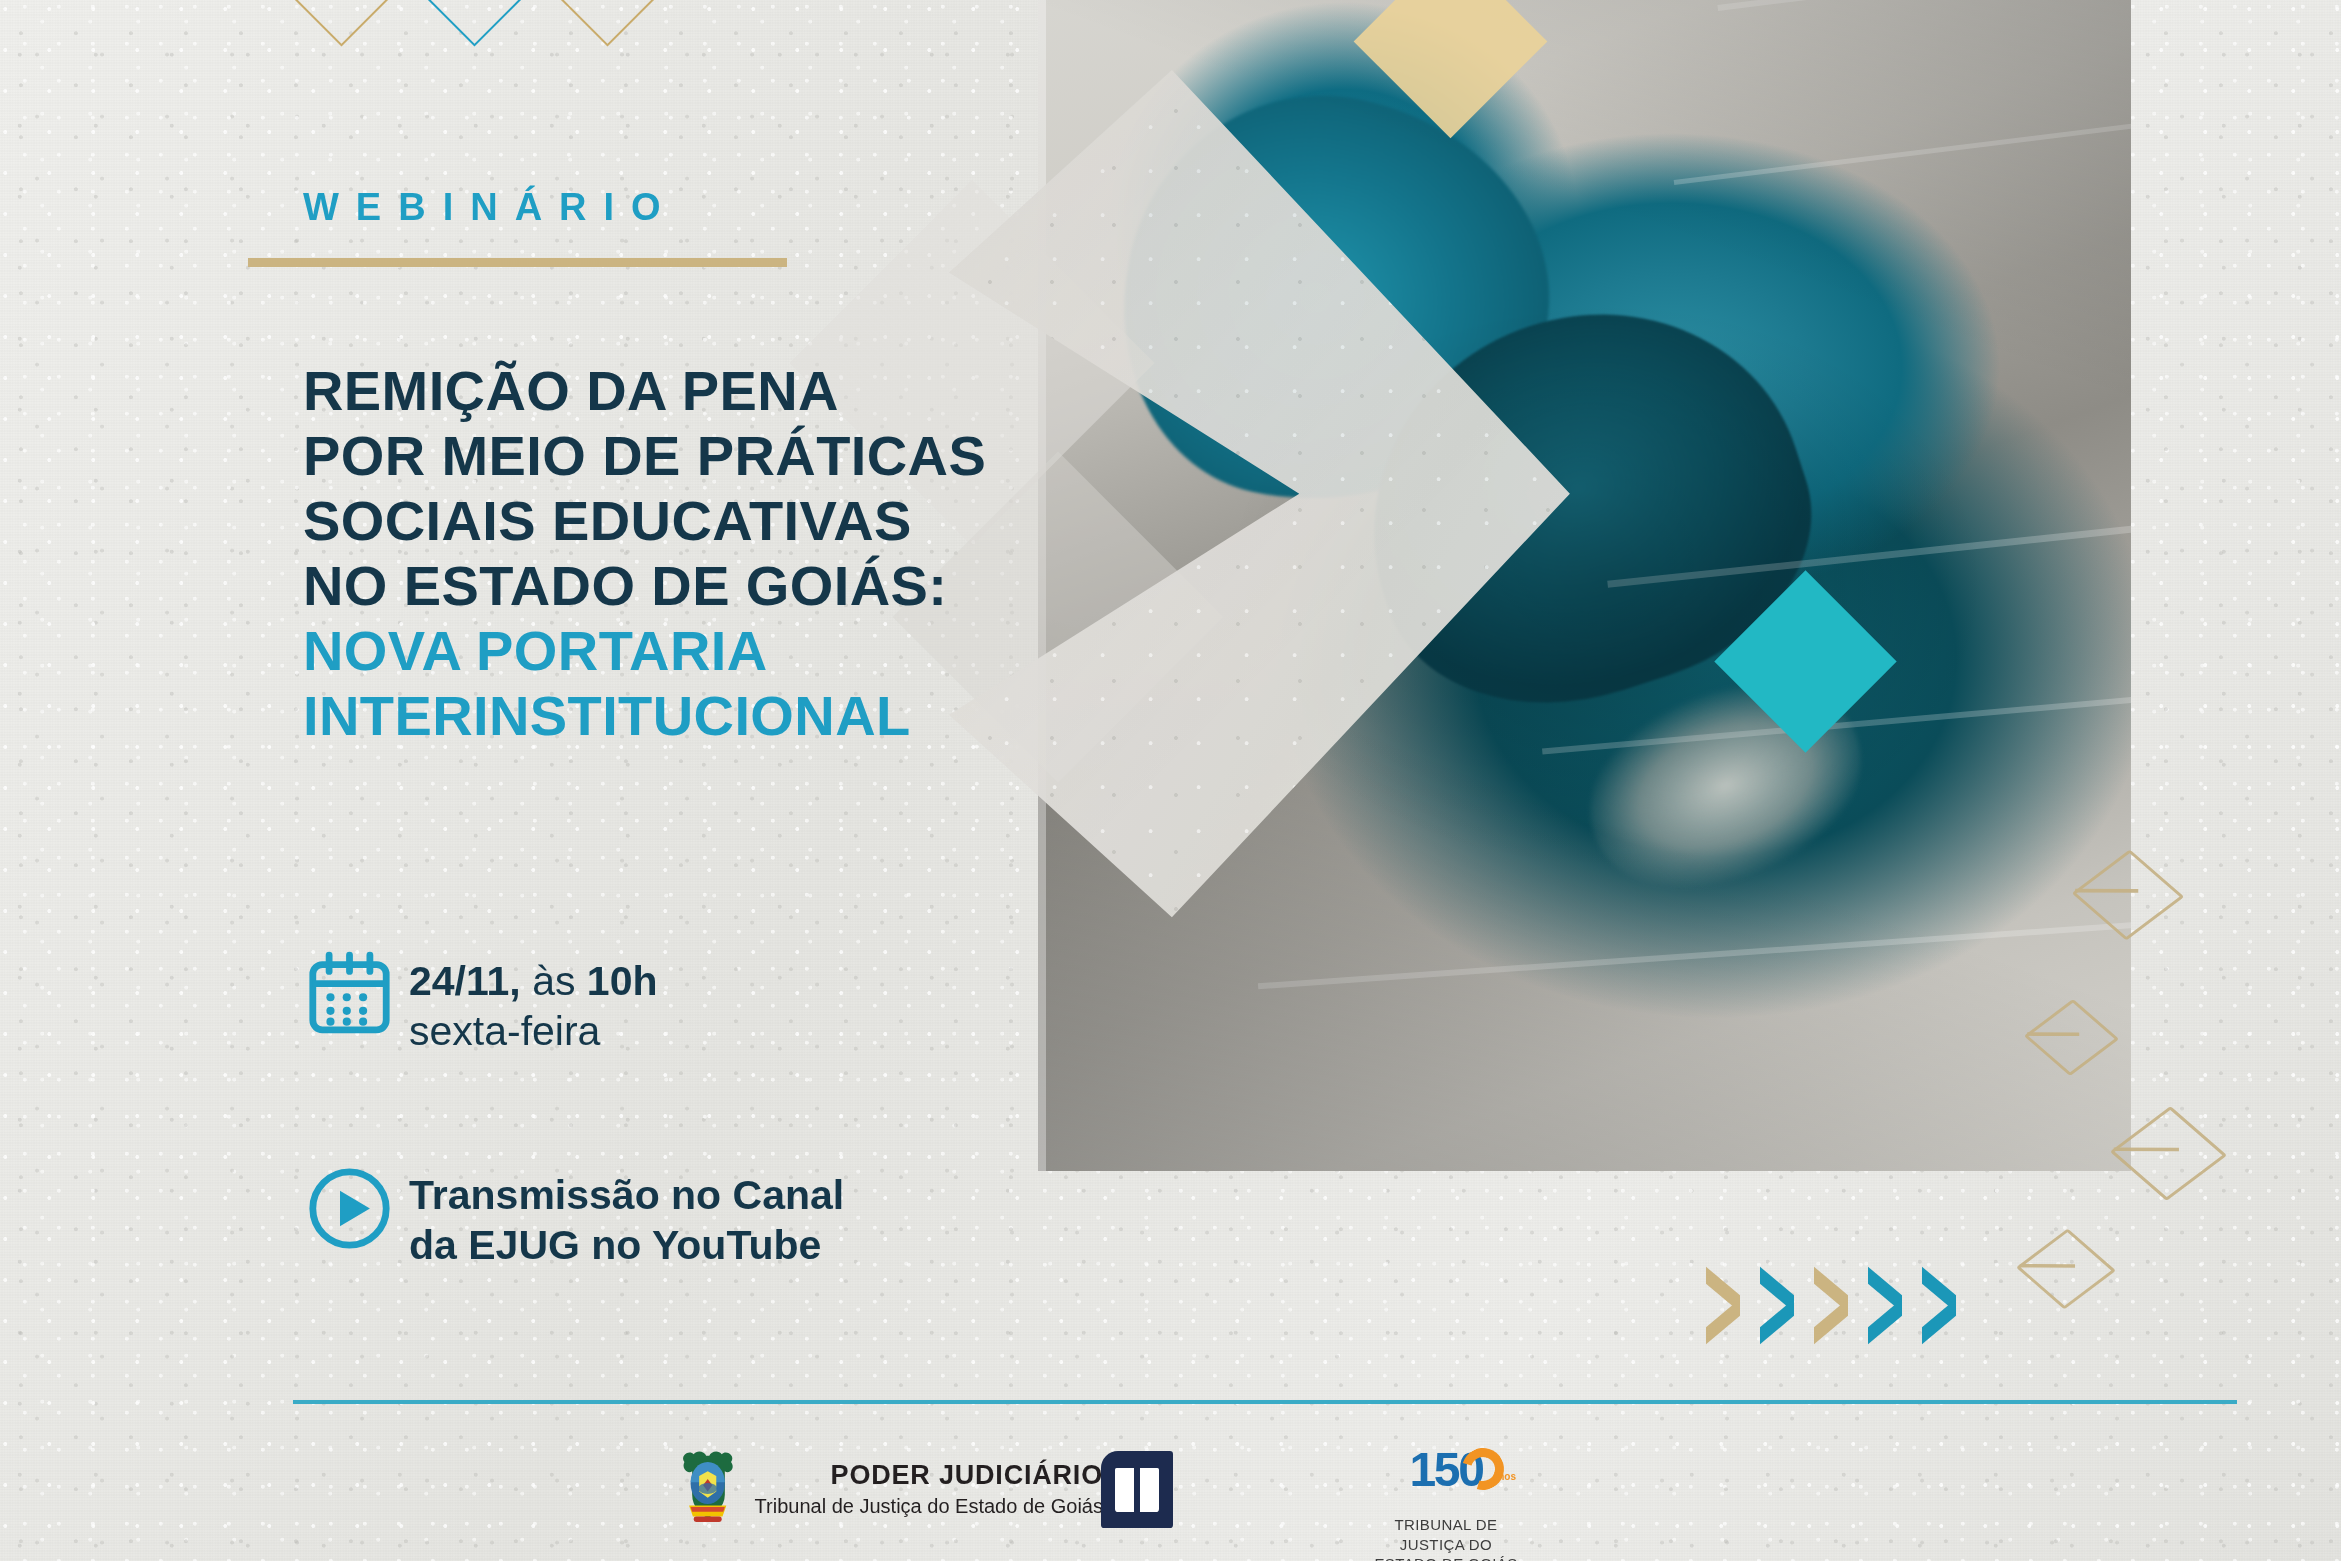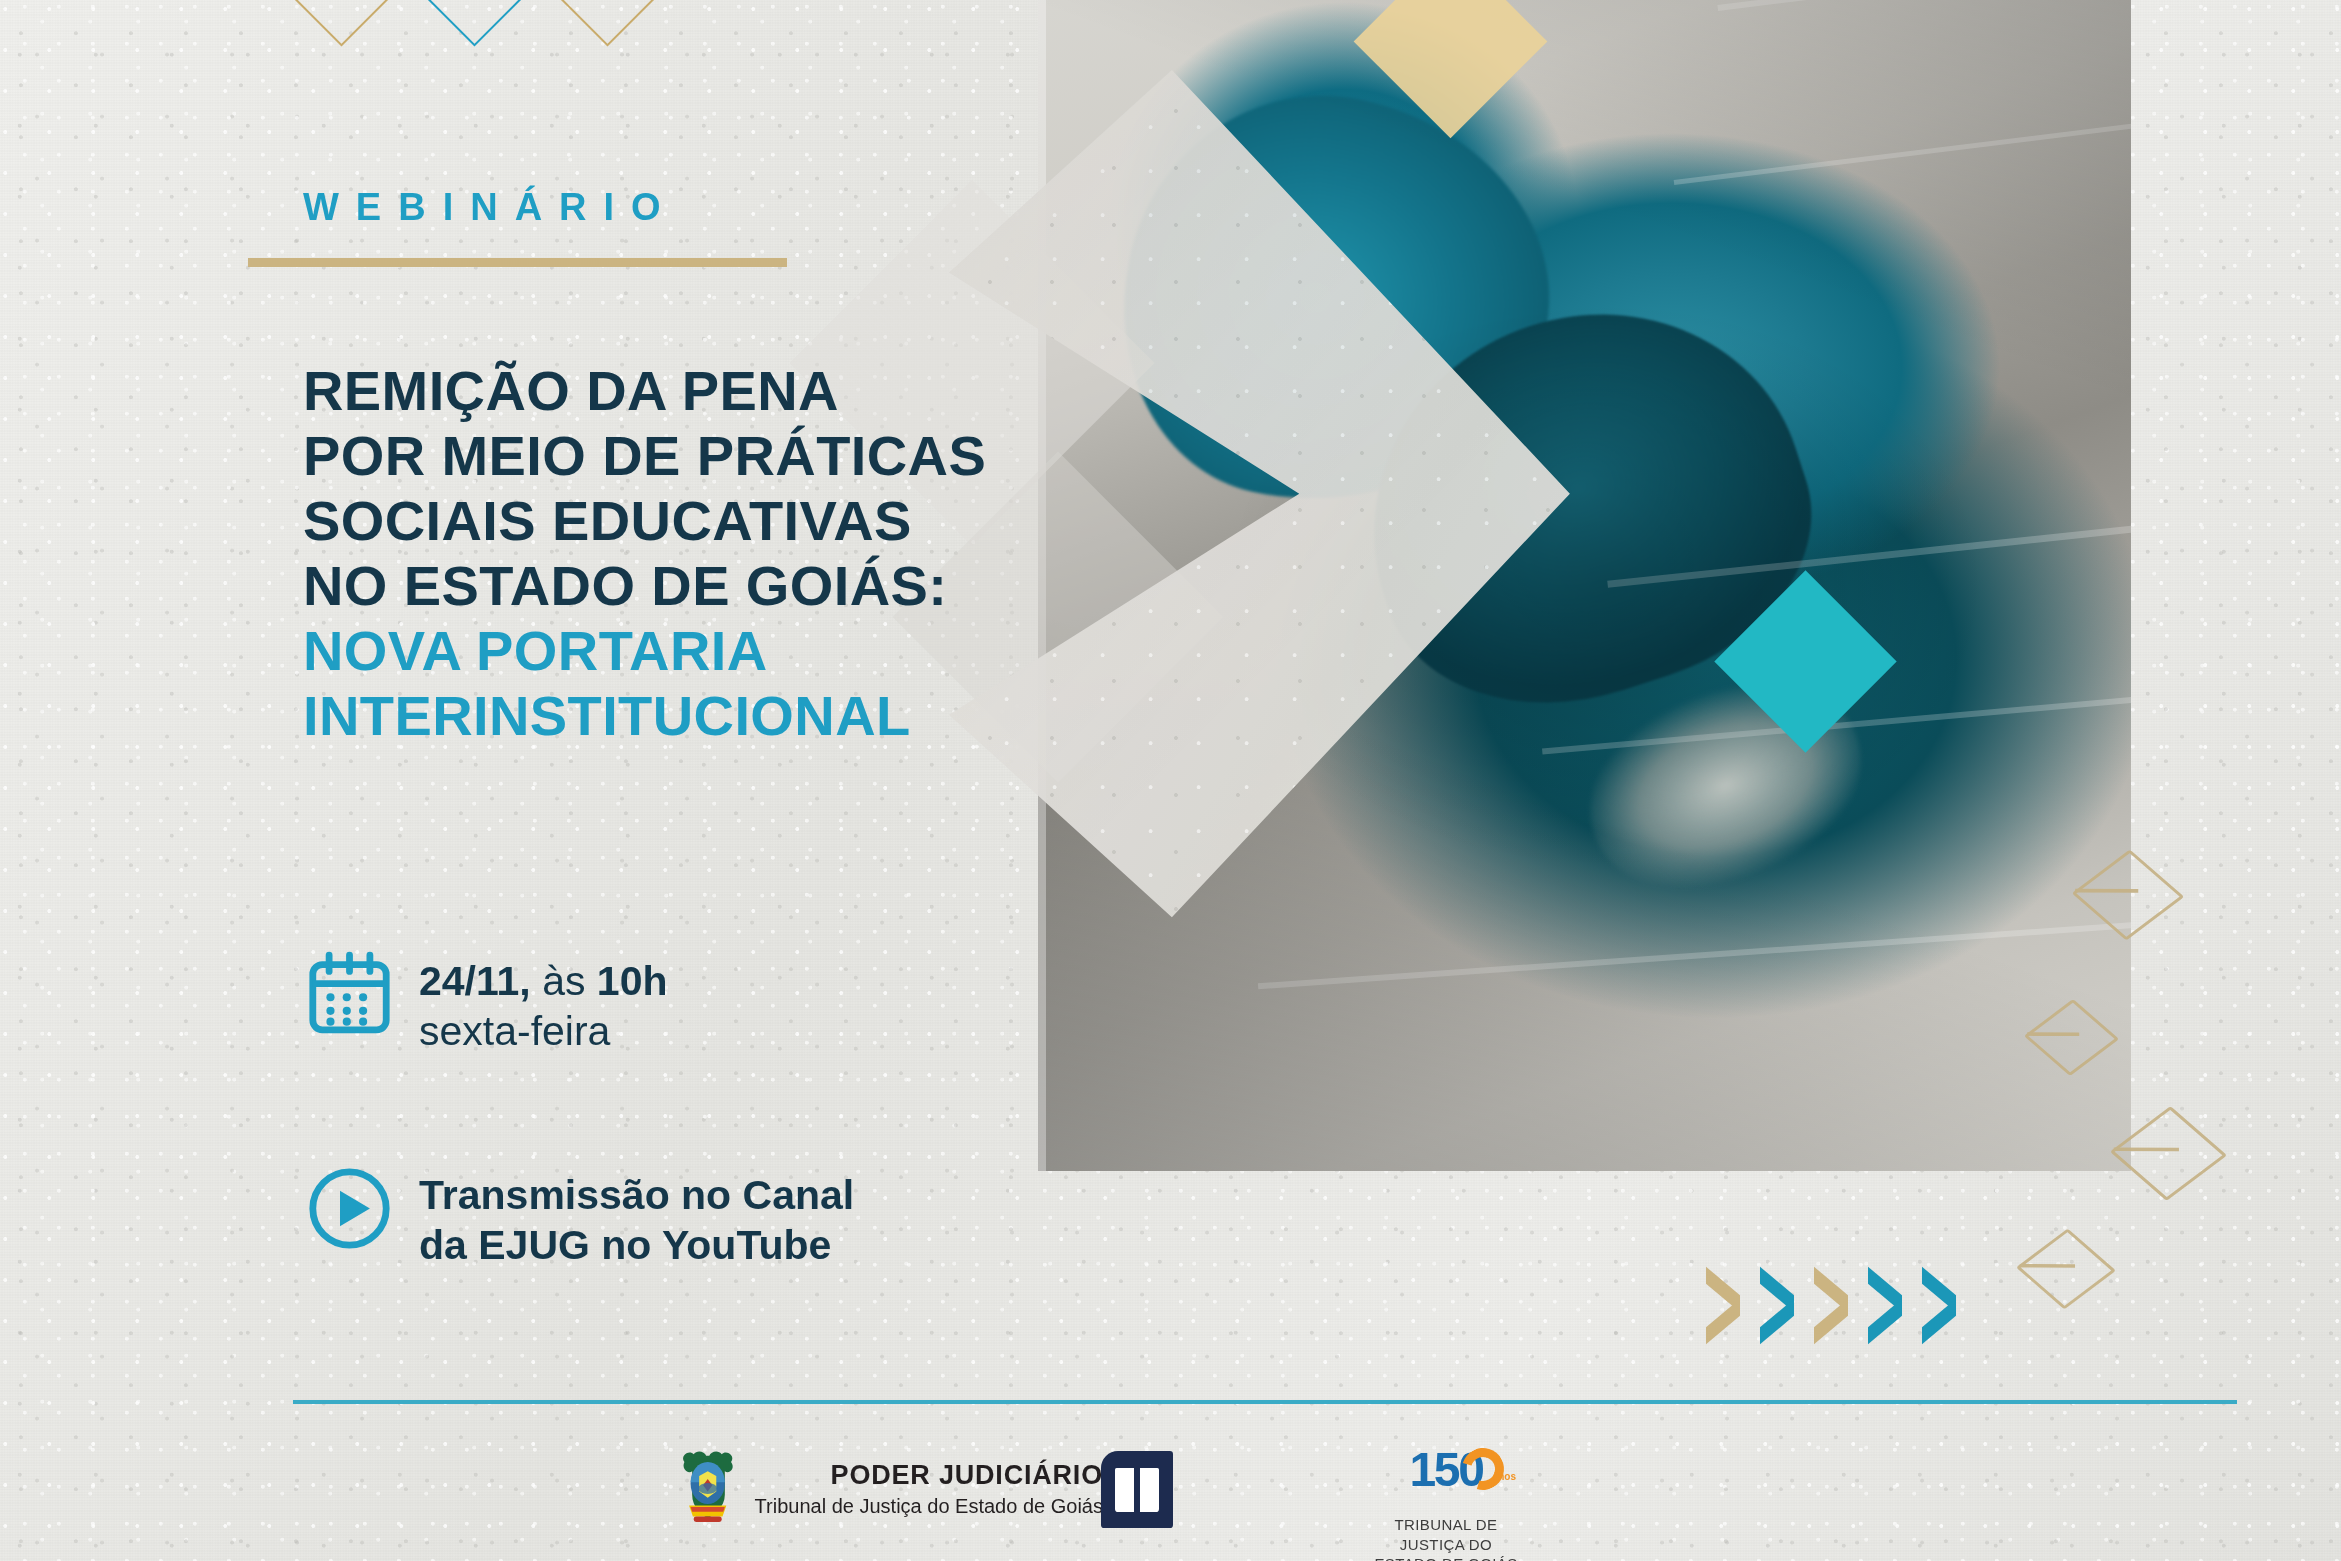--- a/index.html
+++ b/index.html
@@ -219,21 +219,21 @@
     color: #15374a;
     letter-spacing: 0.4px;
   }
   .title .hl { color: #1f9ec4; }
 
   
   .info-row {
     position: absolute;
     display: flex;
     align-items: flex-start;
-    gap: 26px;
+    gap: 16px;
   }
   .info-row.date { left: 306px; top: 951px; }
   .info-row.live { left: 306px; top: 1165px; }
 
   .icon-box { flex: 0 0 auto; }
   .info-text {
     font-size: 41px;
     line-height: 1.22;
     color: #15374a;
     padding-top: 4.7px;

